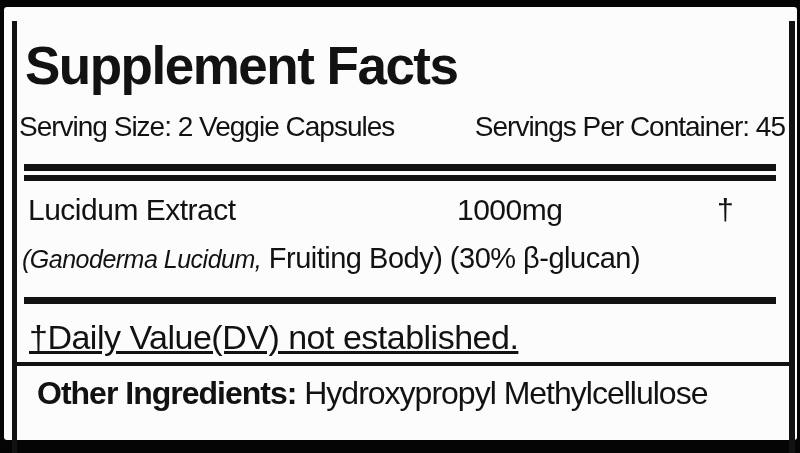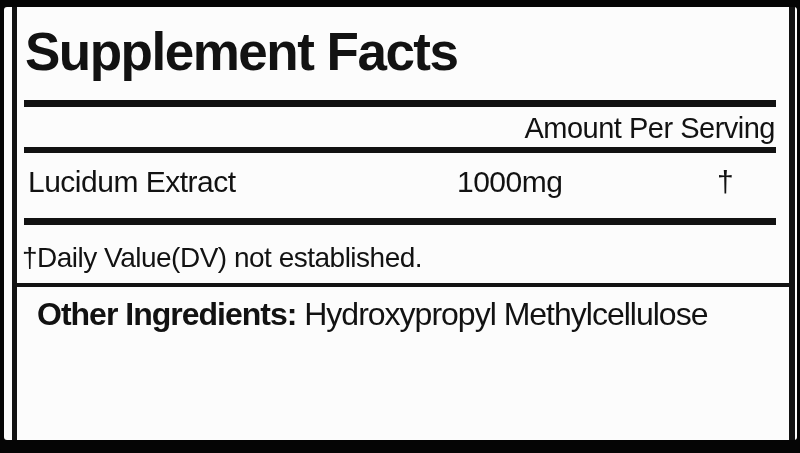--- a/index.html
+++ b/index.html
@@ -9,21 +9,21 @@
     font-family:"Liberation Sans","DejaVu Sans",sans-serif;
     color:#121212;
     overflow:hidden;
   }
   .frame { position:relative; width:800px; height:453px; background:#050505; border-radius:4px; }
   .paper {
     position:absolute; top:7px; left:4px; right:3px; bottom:13px;
     background:#fcfcfc; border-radius:3px;
   }
   .labelbox {
-    height:100%; margin:0 2px 0 8px;
+    height:100%; margin:14px 2px 0 8px;
     border-left:5px solid #121212; border-right:6px solid #121212;
     display:flex; flex-direction:column; overflow:hidden;
   }
   .title {
     margin-top:16px; padding-left:8px;
     font-size:53px; font-weight:700; letter-spacing:-1.5px; line-height:1.1;
     white-space:nowrap;
   }
   .serving {
     display:flex; justify-content:space-between;
@@ -45,55 +45,62 @@
   }
   .ing-row .iname { padding-left:11px; }
   .ing-row .iamount { position:absolute; left:440px; top:0; }
   .ing-row .idv { position:absolute; left:700px; top:0; }
   .detail {
     margin-top:8px; padding-left:5px;
     font-size:29px; letter-spacing:-0.5px; line-height:42px; white-space:nowrap;
   }
   .detail .lat { font-style:italic; font-size:25px; letter-spacing:-0.5px; }
   .footnote {
-    margin-top:14px; padding-left:5px;
-    font-size:28px; letter-spacing:-0.5px; line-height:38px;
+    margin-top:14px; padding-left:12px;
+    font-size:34px; letter-spacing:-0.5px; line-height:38px;text-decoration:underline;
   }
   .otherbox {
     flex:1; margin-top:6px;
     border-top:4px solid #121212;
     padding:7px 4px 0 20px;
     font-size:32px; letter-spacing:-1px; line-height:40px; white-space:nowrap;
   }
   .otherbox .ob-label { font-weight:700; }
 </style>
 </head>
 <body>
 
 <div class="frame">
   <div class="paper">
     <div class="labelbox">
 
       <h1 class="title">Supplement Facts</h1>
 
+      <div class="serving">
+        <span>Serving Size: 2 Veggie Capsules</span>
+        <span>Servings Per Container: 45</span>
+      </div>
 
       <div class="rule rule-a"></div>
 
       <div class="colhead">
-        <span>Amount Per Serving</span>
       </div>
 
       <div class="rule rule-b"></div>
 
       <div class="ing-row">
         <span class="iname">Lucidum Extract</span>
         <span class="iamount">1000mg</span>
         <span class="idv">†</span>
       </div>
 
+      <div class="detail">
+        <span class="lat">(Ganoderma Lucidum,</span>
+        <span> Fruiting Body) (30% β-glucan)</span>
+      </div>
 
       <div class="rule rule-c"></div>
 
       <div class="footnote">†Daily Value(DV) not established.</div>
 
       <div class="otherbox">
         <span class="ob-label">Other Ingredients:</span><span> Hydroxypropyl Methylcellulose</span>
       </div>
 
     </div>

